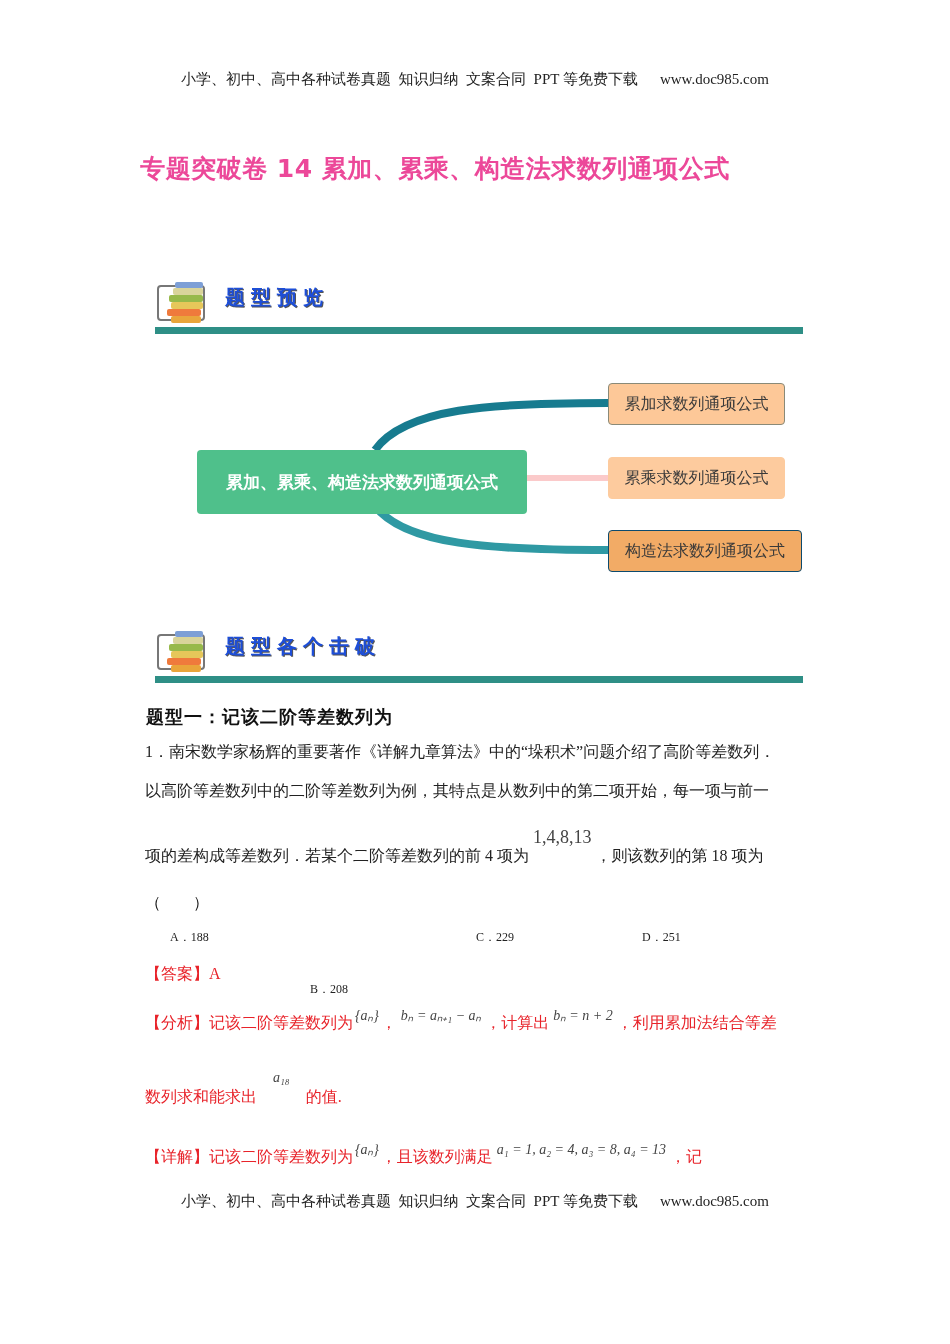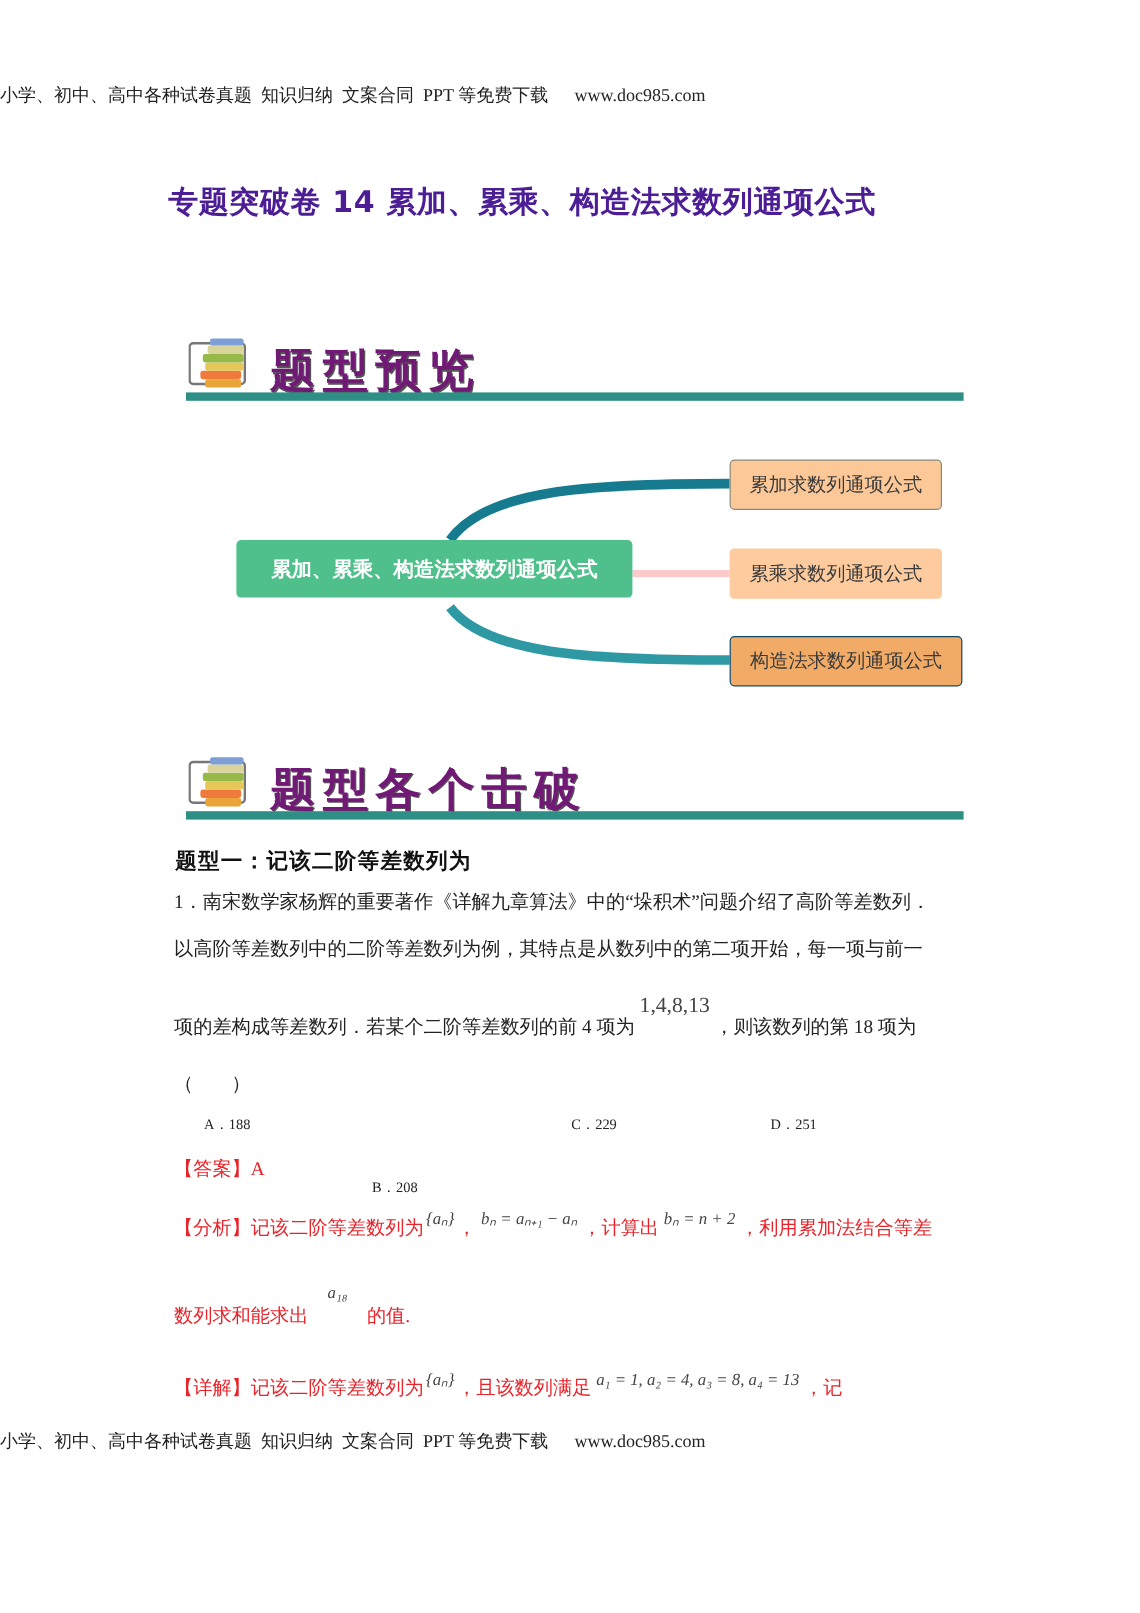--- a/index.html
+++ b/index.html
@@ -1,31 +1,31 @@
 <!DOCTYPE html>
 <html><head>
 <meta charset="utf-8">
 <style>
   html, body { margin: 0; padding: 0; background: #ffffff; }
   body { width: 950px; height: 1344px; position: relative; overflow: hidden;
          font-family: "Liberation Serif", "DejaVu Serif", serif; color: #111; }
   .abs { position: absolute; }
-  .hdr { left: 0; width: 950px; text-align: left; font-size: 15px; color: #222; white-space: pre; }
+  .hdr { left: 0; width: 950px; text-align: center; font-size: 15px; color: #222; white-space: pre; }
   .hdr .url { margin-left: 22px; }
   .title { left: 0; top: 152px; width: 870px; text-align: center;
-           font-family: "DejaVu Sans", sans-serif; font-weight: bold; font-size: 25px; letter-spacing: 0.5px; color: #4c1d95; }
+           font-family: "DejaVu Sans", sans-serif; font-weight: bold; font-size: 25px; letter-spacing: 0.5px; color: #ec4899; }
   .sec-head { left: 155px; width: 648px; height: 56px; }
   .sec-head .book { position: absolute; left: 2px; top: 2px; width: 56px; height: 44px; }
   .sec-head .label { position: absolute; left: 70px; top: 6px; font-family: Liberation Sans, sans-serif;
-                     font-weight: bold; font-size: 38px; letter-spacing: 6px; color: #701a75;
+                     font-weight: bold; font-size: 20px; letter-spacing: 6px; color: #1d4ed8;
                      text-shadow: 1px 1px 0 #555; }
   .sec-head .rule { position: absolute; left: 0; right: 0; bottom: 0; height: 7px; background: #2e8f86; }
   .mm { left: 190px; top: 370px; width: 630px; height: 215px; }
   .mm svg { position: absolute; left: 0; top: 0; }
-  .node-root { position: absolute; left: 7px; top: 80px; width: 330px; height: 48px; border-radius: 4px;
+  .node-root { position: absolute; left: 7px; top: 80px; width: 330px; height: 64px; border-radius: 4px;
                background: #4fc08b; color: #fff; font-family: "DejaVu Sans", sans-serif; font-weight: bold;
                font-size: 17px; display: flex; align-items: center; justify-content: center; }
   .node { position: absolute; height: 40px; border-radius: 4px; font-family: "DejaVu Sans", sans-serif;
           font-size: 16px; color: #3a3a3a; display: flex; align-items: center; justify-content: center; }
   .n1 { left: 418px; top: 13px; width: 175px; background: #fdc898; border: 1px solid #8a8a78; }
   .n2 { left: 418px; top: 87px; width: 175px; background: #fdcb9e; border: 1px solid #fdcb9e; }
   .n3 { left: 418px; top: 160px; width: 192px; background: #f2ab66; border: 1px solid #0c4a6e; }
   .q-type { left: 146px; top: 705px; font-family: "DejaVu Serif", serif; font-weight: bold; font-size: 18px; letter-spacing: 1px; }
   .para { left: 145px; font-size: 16px; color: #222; white-space: nowrap; }
   .red { color: #e8232a; }

